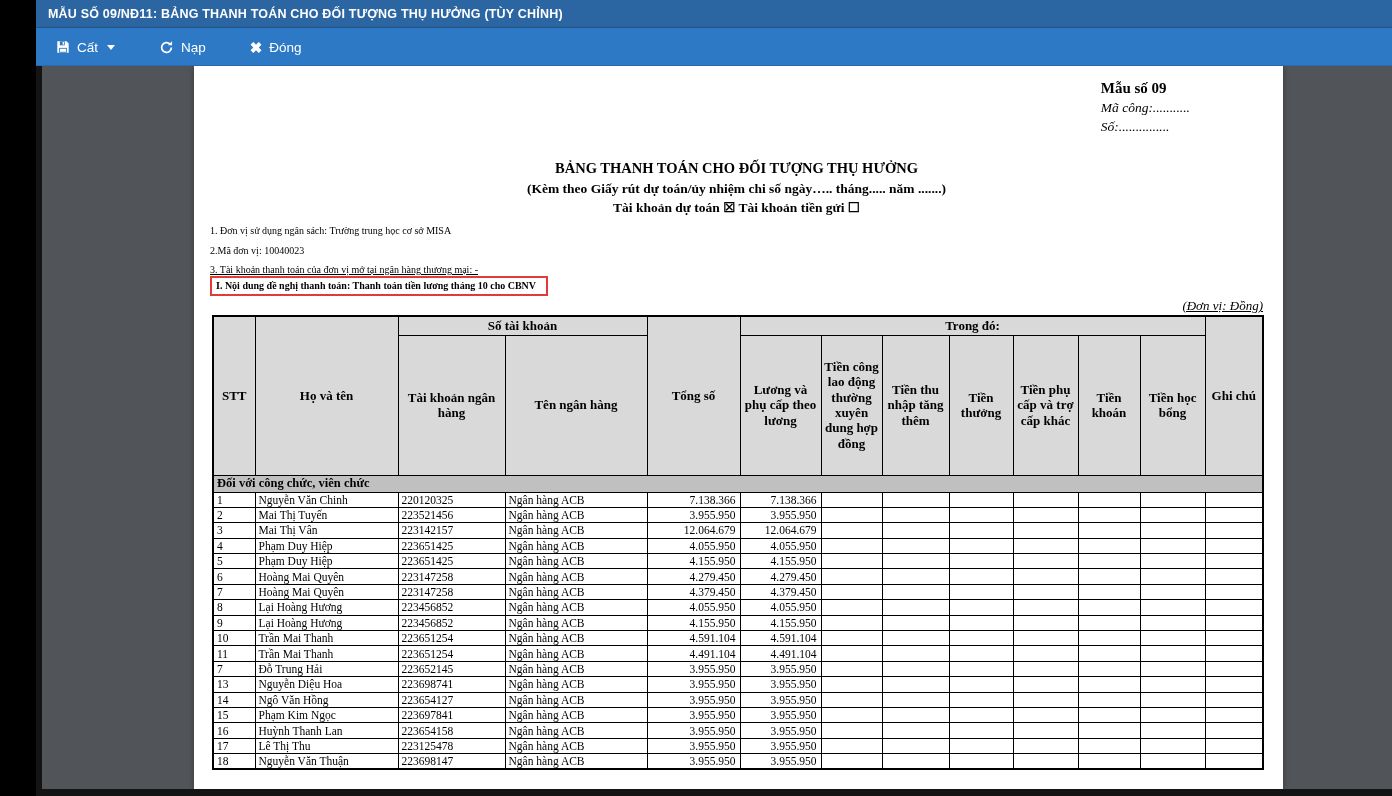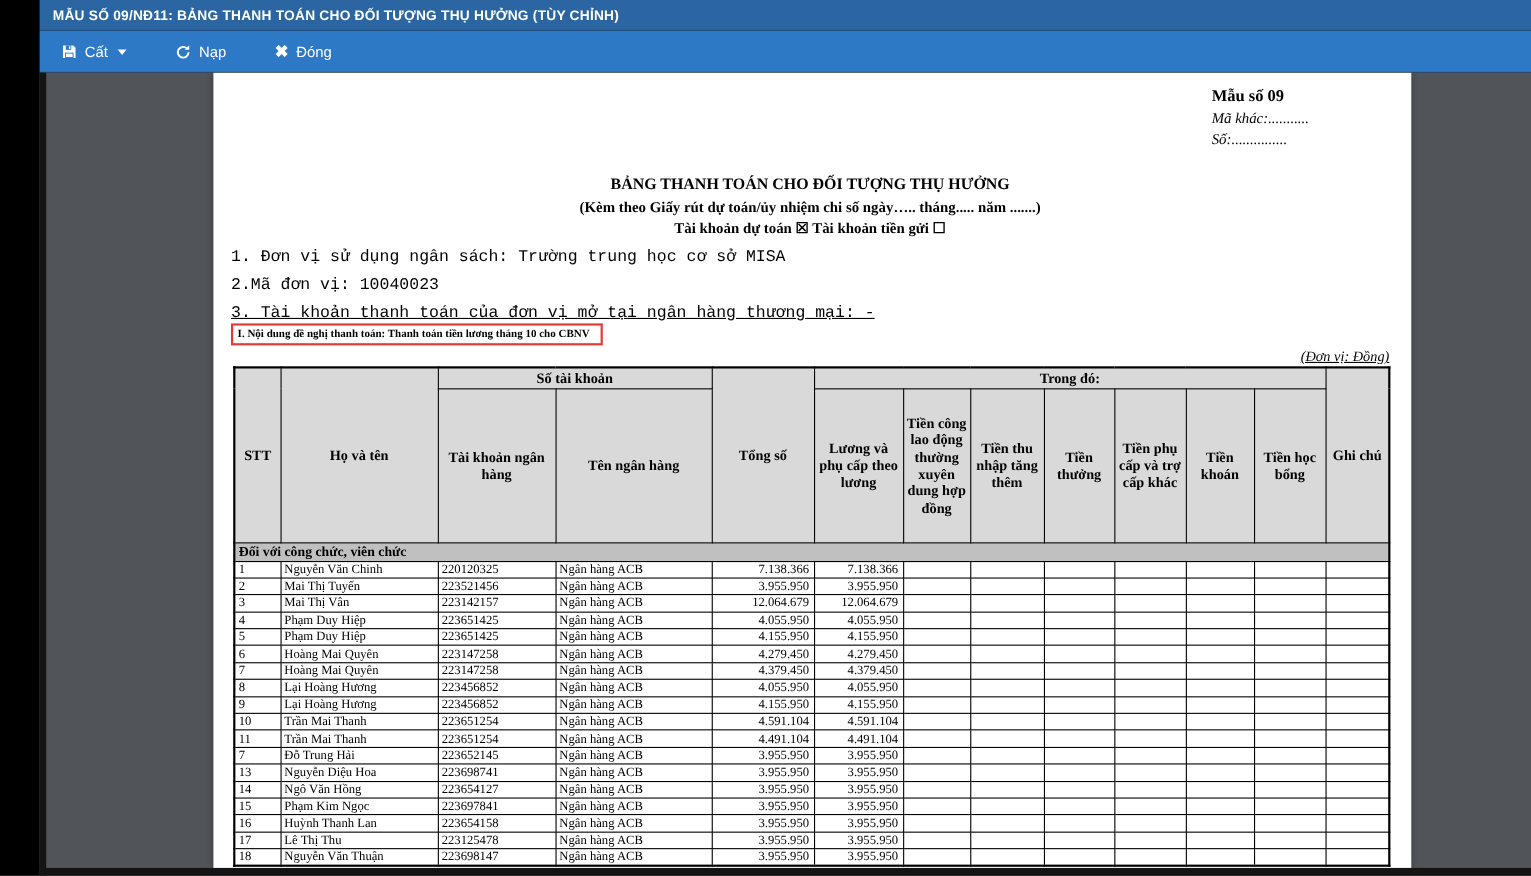--- a/index.html
+++ b/index.html
@@ -52,21 +52,21 @@
   .sb-arrow.down { bottom:3px; }
   .sb-thumb { position:absolute; left:1px; top:36px; width:15px; height:158px; background:#c4c6c8; cursor:pointer; }
 
   
   .form-ref { width:fit-content; margin:0 73px 0 auto; line-height:19px; }
   .form-no { font-weight:bold; font-size:15px; }
   .form-it { font-style:italic; font-size:13.5px; }
   .doc-title { text-align:center; font-weight:bold; font-size:14.5px; margin-top:24px; }
   .doc-sub   { text-align:center; font-weight:bold; font-size:13.5px; margin-top:4px; }
   .doc-acc   { text-align:center; font-weight:bold; font-size:13.5px; margin-top:2px; }
-  .doc-line  { font-size:15px; margin-top:9px;font-family:Liberation Mono, monospace; }
+  .doc-line  { font-size:10px; margin-top:9px; }
   .doc-line.u { text-decoration:underline; margin-top:8px; }
   .hl-box {
     display:inline-block; border:2px solid #e23a34;
     font-weight:bold; font-size:10px; padding:2px 10px 3px 4px; margin-top:1px;
   }
   .unit-note { text-align:right; font-style:italic; font-size:13px; margin-top:2px; }
   .unit-note span { text-decoration:underline; }
 
   
   table.pay { border-collapse:collapse; table-layout:fixed; width:1050px; margin-left:2px; margin-top:1px; border:2px solid #000; }
@@ -122,21 +122,21 @@
       <span>Đóng</span>
     </div>
   </div>
 
   <div class="content">
 
     <div class="page">
 
       <div class="form-ref">
         <div class="form-no">Mẫu số 09</div>
-        <div class="form-it">Mã khác:...........</div>
+        <div class="form-it">Mã công:...........</div>
         <div class="form-it">Số:...............</div>
       </div>
 
       <div class="doc-title">BẢNG THANH TOÁN CHO ĐỐI TƯỢNG THỤ HƯỞNG</div>
       <div class="doc-sub">(Kèm theo Giấy rút dự toán/ủy nhiệm chi số  ngày….. tháng..... năm .......)</div>
       <div class="doc-acc">Tài khoản dự toán ☒ Tài khoản tiền gửi ☐</div>
 
       <div class="doc-line">1. Đơn vị sử dụng ngân sách: Trường trung học cơ sở MISA</div>
       <div class="doc-line">2.Mã đơn vị: 10040023</div>
       <div class="doc-line u">3. Tài khoản thanh toán của đơn vị mở tại ngân hàng thương mại:  -</div>

